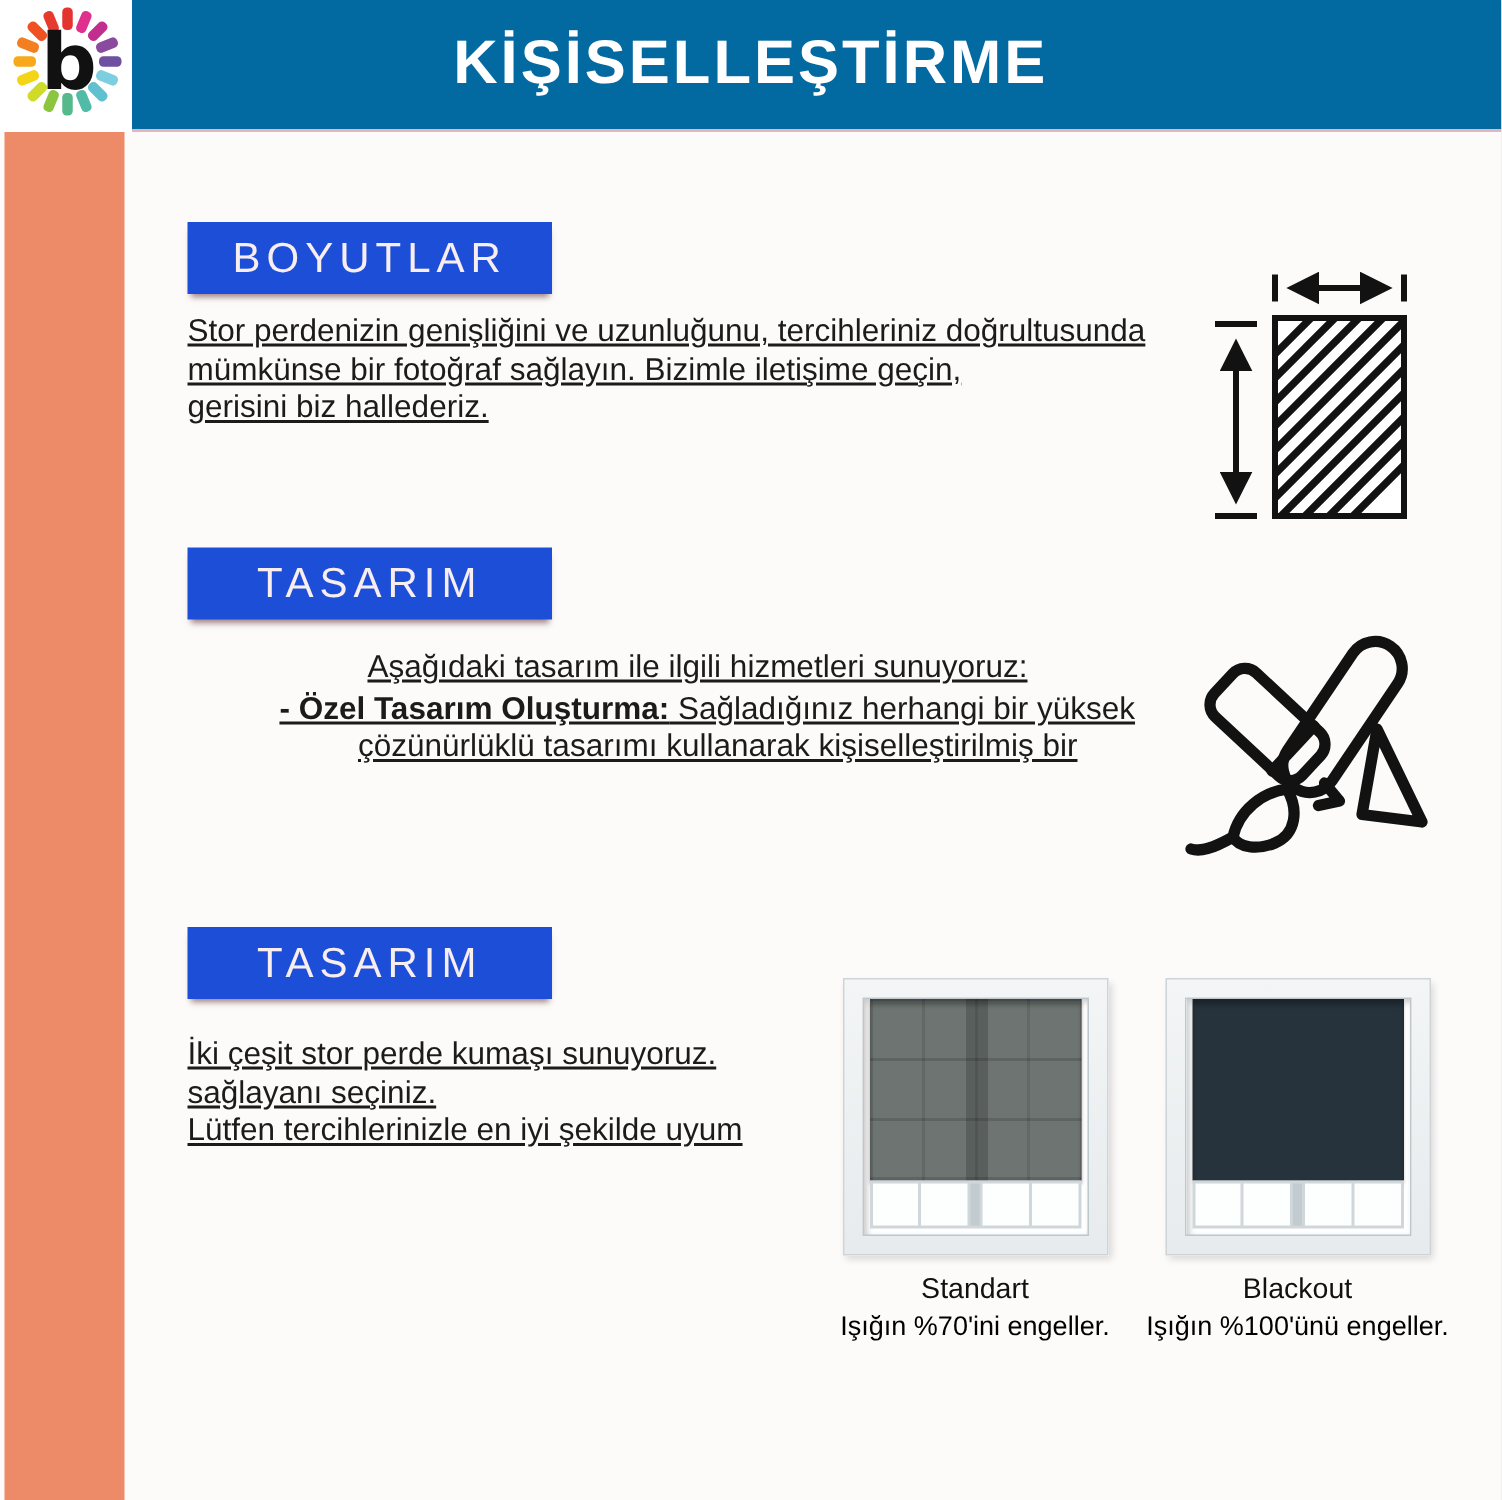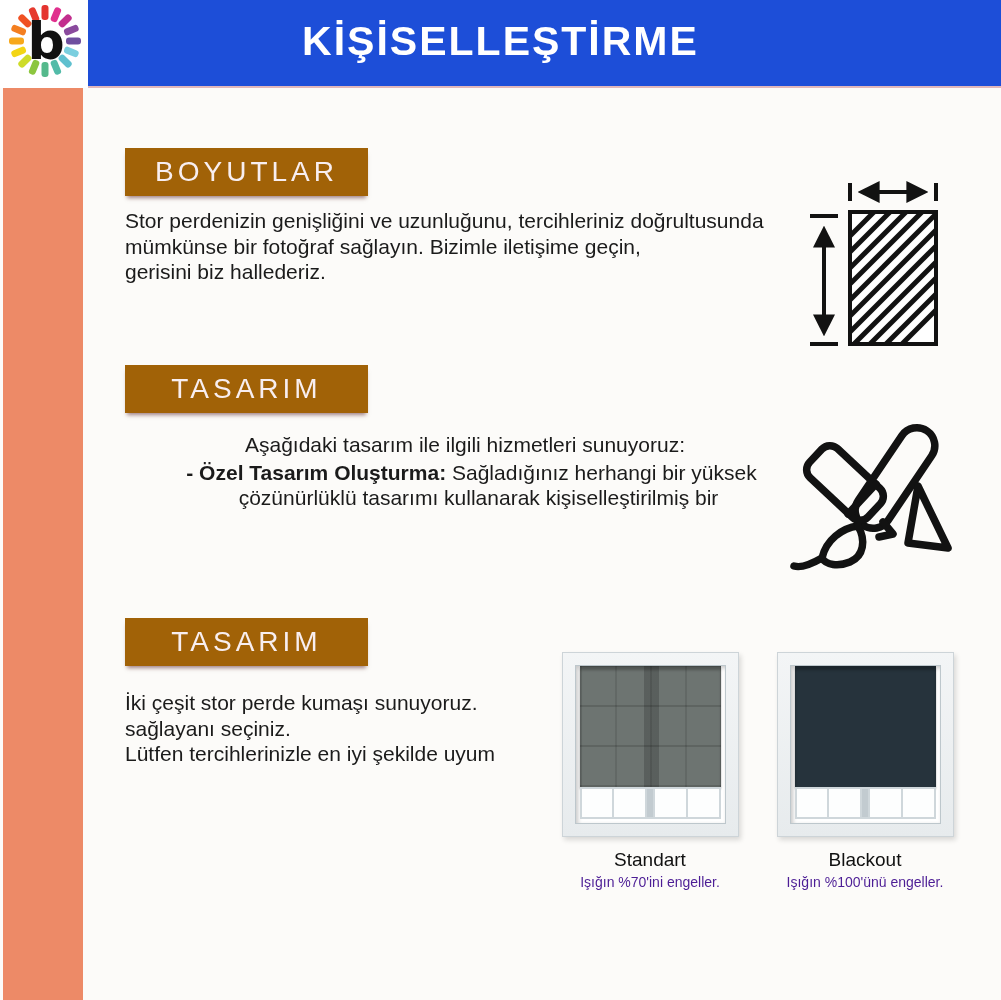--- a/index.html
+++ b/index.html
@@ -5,48 +5,48 @@
   * { margin:0; padding:0; box-sizing:border-box; }
   html,body { background:#e8e8e8; }
   body { font-family:"Liberation Sans", sans-serif; }
   .page {
     position:relative; width:1001px; height:1000px;
     background:#fcfbf9; overflow:hidden; margin:0 auto;
   }
   
   .header {
     position:absolute; left:0; top:0; width:1001px; height:86px;
-    background:#1d4ed8; box-shadow:0 2px 0 rgba(190,100,110,.45);
+    background:#0369a1; box-shadow:0 2px 0 rgba(190,100,110,.45);
   }
   .header-title {
     position:absolute; left:0; right:0; top:18px; text-align:center;
     color:#fff; font-size:41px; font-weight:bold; letter-spacing:2px;
   }
   
   .logo-box {
     position:absolute; left:0; top:0; width:88px; height:88px;
     background:#ffffff; z-index:5;
   }
   
   .side-bar {
     position:absolute; left:3px; top:88px; width:80px; height:912px;
     background:#ED8A67;
   }
   
   .sec-bar {
     position:absolute; left:125px; width:243px; height:48px;
-    background:#a16207; color:#f8eef0; display:flex; align-items:center;
+    background:#1d4ed8; color:#f8eef0; display:flex; align-items:center;
     justify-content:center; font-size:28px; letter-spacing:4px;
     box-shadow:0 4px 4px -2px rgba(70,10,15,.5);
   }
   .bar-boyutlar { top:148px; }
   .bar-tasarim  { top:365px; }
   .bar-malzeme  { top:618px; }
   
-  .body-text { position:absolute; color:#1b1b1b; font-size:21px; line-height:25.5px; }
+  .body-text { position:absolute; color:#1b1b1b; font-size:21px; line-height:25.5px;text-decoration:underline; }
   .txt-boyutlar { left:125px; top:208px; width:680px; }
   .txt-tasarim  { left:125px; top:432px; width:680px;text-align:center; }
   .txt-malzeme  { left:125px; top:690px; width:460px; }
   .bullets { margin-top:2px; }
   .bullet .b-line  { padding-left:13px; }
   .bullet .b-cont  { padding-left:27px; }
   .bold { font-weight:bold; }
   
   .measure-icon { position:absolute; left:800px; top:178px; }
   .design-icon  { position:absolute; left:786px; top:404px; }
@@ -77,21 +77,21 @@
       repeating-linear-gradient(90deg, rgba(0,0,0,.10) 0 2px, rgba(0,0,0,0) 2px 35px);
   }
   .blind-blackout { background-color:#26333C; }
   .panes {
     position:absolute; left:4px; right:4px; top:121px; bottom:4px;
     background:#cfd7db; display:flex; gap:2px; padding:2px;
   }
   .pane { background:#fdfefe; flex:1; }
   .center-mullion { width:6px; background:#c2cbd0; }
   .product-name { margin-top:12px; font-size:19px; font-weight:normal; color:#111; }
-  .product-desc { margin-top:3px; font-size:14px; color:#4c1d95; }
+  .product-desc { margin-top:3px; font-size:18px; color:#000000; }
 </style>
 </head>
 <body>
 
 <div class="page">
 
   <div class="header">
     <div class="header-title">KİŞİSELLEŞTİRME</div>
   </div>
 

